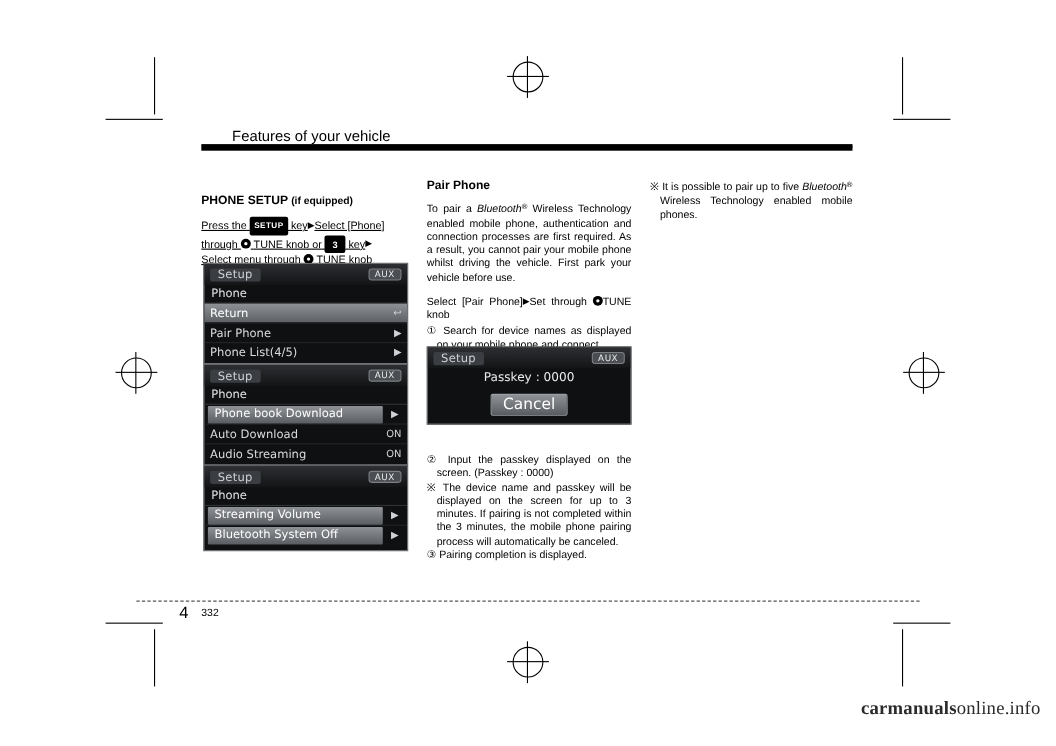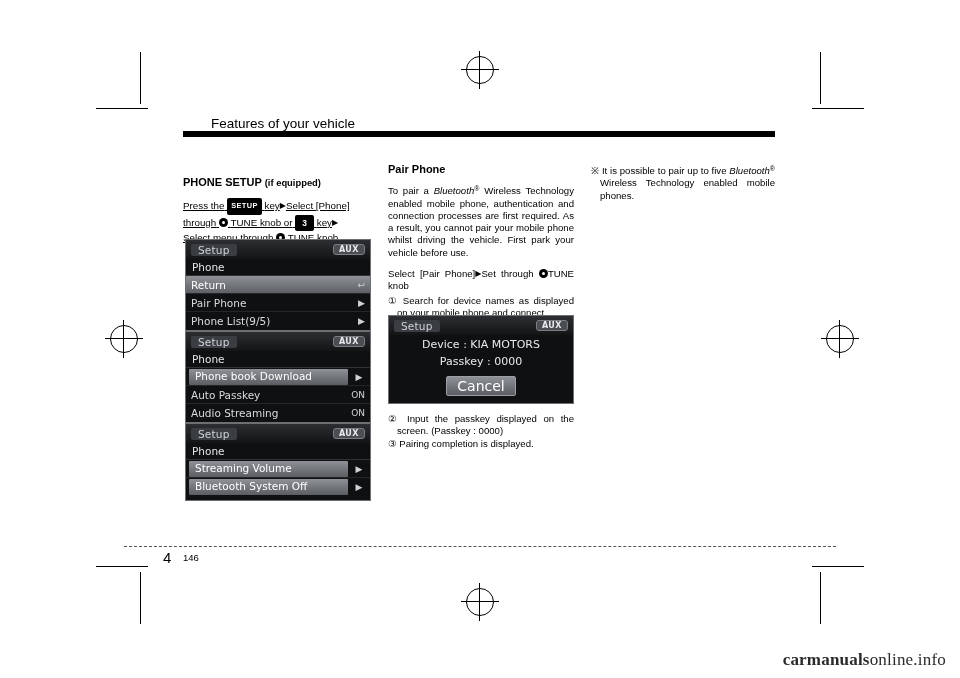--- a/index.html
+++ b/index.html
@@ -66,21 +66,21 @@
   }
   .lcd-top{
     height:19px;background:linear-gradient(#2c2e31,#131416);
     display:flex;align-items:center;padding:0 5px;box-sizing:border-box;
   }
   .lcd-top .t{
     color:#cfd2d6;font-size:10.5px;background:#3a3d41;padding:0px 7px;border-radius:2px;
     letter-spacing:.2px;
   }
   .lcd-top .aux{
-    margin-left:auto;color:#e9eaec;font-size:8px;font-weight:bold;background:#4a4d51;
+    margin-left:auto;color:#e9eaec;font-size:8px;font-weight:normal;background:#4a4d51;
     border:1px solid #7b7e82;border-radius:3px;padding:0px 5px;letter-spacing:.5px;
   }
   .lcd-sub{
     height:17px;display:flex;align-items:center;padding:0 6px;box-sizing:border-box;
     color:#e3e5e8;font-size:10.5px;border-bottom:1px solid #303236;
   }
   .lcd-row{
     height:18px;display:flex;align-items:center;padding:0 5px;box-sizing:border-box;
     color:#d9dcdf;font-size:10.5px;border-bottom:1px solid #242629;position:relative;
   }
@@ -94,21 +94,21 @@
   }
   .lcd-row .cellr{width:22px;text-align:center;color:#cfd2d6;font-size:9px;}
   .lcd-center{color:#e8eaec;font-size:11px;text-align:center;padding:3px 0;}
   .lcd-btn{
     display:inline-block;background:linear-gradient(#8e9196,#5a5d61);color:#fff;
     font-size:14px;padding:1px 10px;border-radius:2px;border:1px solid #9aa0a6;
   }
   .center-wrap{text-align:center;padding:5px 0 7px 0;}
 
   .wm{
-    position:absolute;right:14px;bottom:8px;font-size:17px;color:#2b2b2b;
+    position:absolute;right:14px;bottom:24px;font-size:17px;color:#2b2b2b;
     font-family:"Liberation Serif", serif;letter-spacing:.2px;
   }
   .wm b{font-weight:bold;}
 </style>
 </head>
 <body>
 
 <div class="page">
 
   <div class="cropline" style="left:96px;top:108px;width:52px;height:1px;"></div>
@@ -125,21 +125,21 @@
   <div class="reg" style="left:110px;top:325px;"></div>
   <div class="reg" style="left:826px;top:325px;"></div>
 
 
   <div class="feat-title">Features of your vehicle</div>
   <div class="title-rule"></div>
   <div class="title-rule-thin"></div>
 
   <div class="footer-rule"></div>
   <div class="foot-chap">4</div>
-  <div class="foot-num">146</div>
+  <div class="foot-num">332</div>
 
   <div class="col col1">
     <h2 class="sec">
       <span>PHONE SETUP</span>
       <span class="sm">(if equipped)</span>
     </h2>
     <div style="height:4px;"></div>
     <p style="font-size:9.8px;line-height:14.5px;text-decoration:underline;">
       <span>Press the</span>
       <span class="keybox">SETUP</span>
@@ -163,37 +163,37 @@
     <div class="lcd-sub">Phone</div>
     <div class="lcd-row hl">
       <span>Return</span>
       <span class="right">↩</span>
     </div>
     <div class="lcd-row">
       <span>Pair Phone</span>
       <span class="chev">▶</span>
     </div>
     <div class="lcd-row" style="border-bottom:none;">
-      <span>Phone List(9/5)</span>
+      <span>Phone List(4/5)</span>
       <span class="chev">▶</span>
     </div>
   </div>
 
   <div class="lcd" style="left:185px;top:331px;">
     <div class="lcd-top">
       <span class="t">Setup</span>
       <span class="aux">AUX</span>
     </div>
     <div class="lcd-sub">Phone</div>
     <div class="lcd-row bar">
       <span class="cell">Phone book Download</span>
       <span class="cellr">▶</span>
     </div>
     <div class="lcd-row">
-      <span>Auto Passkey</span>
+      <span>Auto Download</span>
       <span class="right">ON</span>
     </div>
     <div class="lcd-row" style="border-bottom:none;">
       <span>Audio Streaming</span>
       <span class="right">ON</span>
     </div>
   </div>
 
   <div class="lcd" style="left:185px;top:423px;">
     <div class="lcd-top">
@@ -227,29 +227,29 @@
     </p>
     <div style="height:2px;"></div>
     <p style="text-indent:-9px;padding-left:9px;"><span>① Search for device names as displayed on your mobile phone and connect.</span></p>
   </div>
 
   <div class="lcd" style="left:388px;top:315px;">
     <div class="lcd-top">
       <span class="t">Setup</span>
       <span class="aux">AUX</span>
     </div>
-    <div class="lcd-center">Device : KIA MOTORS</div>
     <div class="lcd-center" style="padding-top:1px;">Passkey : 0000</div>
     <div class="center-wrap">
       <span class="lcd-btn">Cancel</span>
     </div>
   </div>
 
   <div class="col" style="left:388px;top:413px;width:186px;">
     <p style="text-indent:-9px;padding-left:9px;"><span>② Input the passkey displayed on the screen. (Passkey : 0000)</span></p>
+    <p style="text-indent:-9px;padding-left:9px;"><span>※ The device name and passkey will be displayed on the screen for up to 3 minutes. If pairing is not completed within the 3 minutes, the mobile phone pairing process will automatically be canceled.</span></p>
     <p style="text-indent:-9px;padding-left:9px;"><span>③ Pairing completion is displayed.</span></p>
   </div>
 
   <div class="col col3">
     <p style="text-indent:-9px;padding-left:9px;">
       <span>※ It is possible to pair up to five</span>
       <i>Bluetooth</i><span style="font-size:7px;vertical-align:3px;">®</span>
       <span>Wireless Technology enabled mobile phones.</span>
     </p>
   </div>

